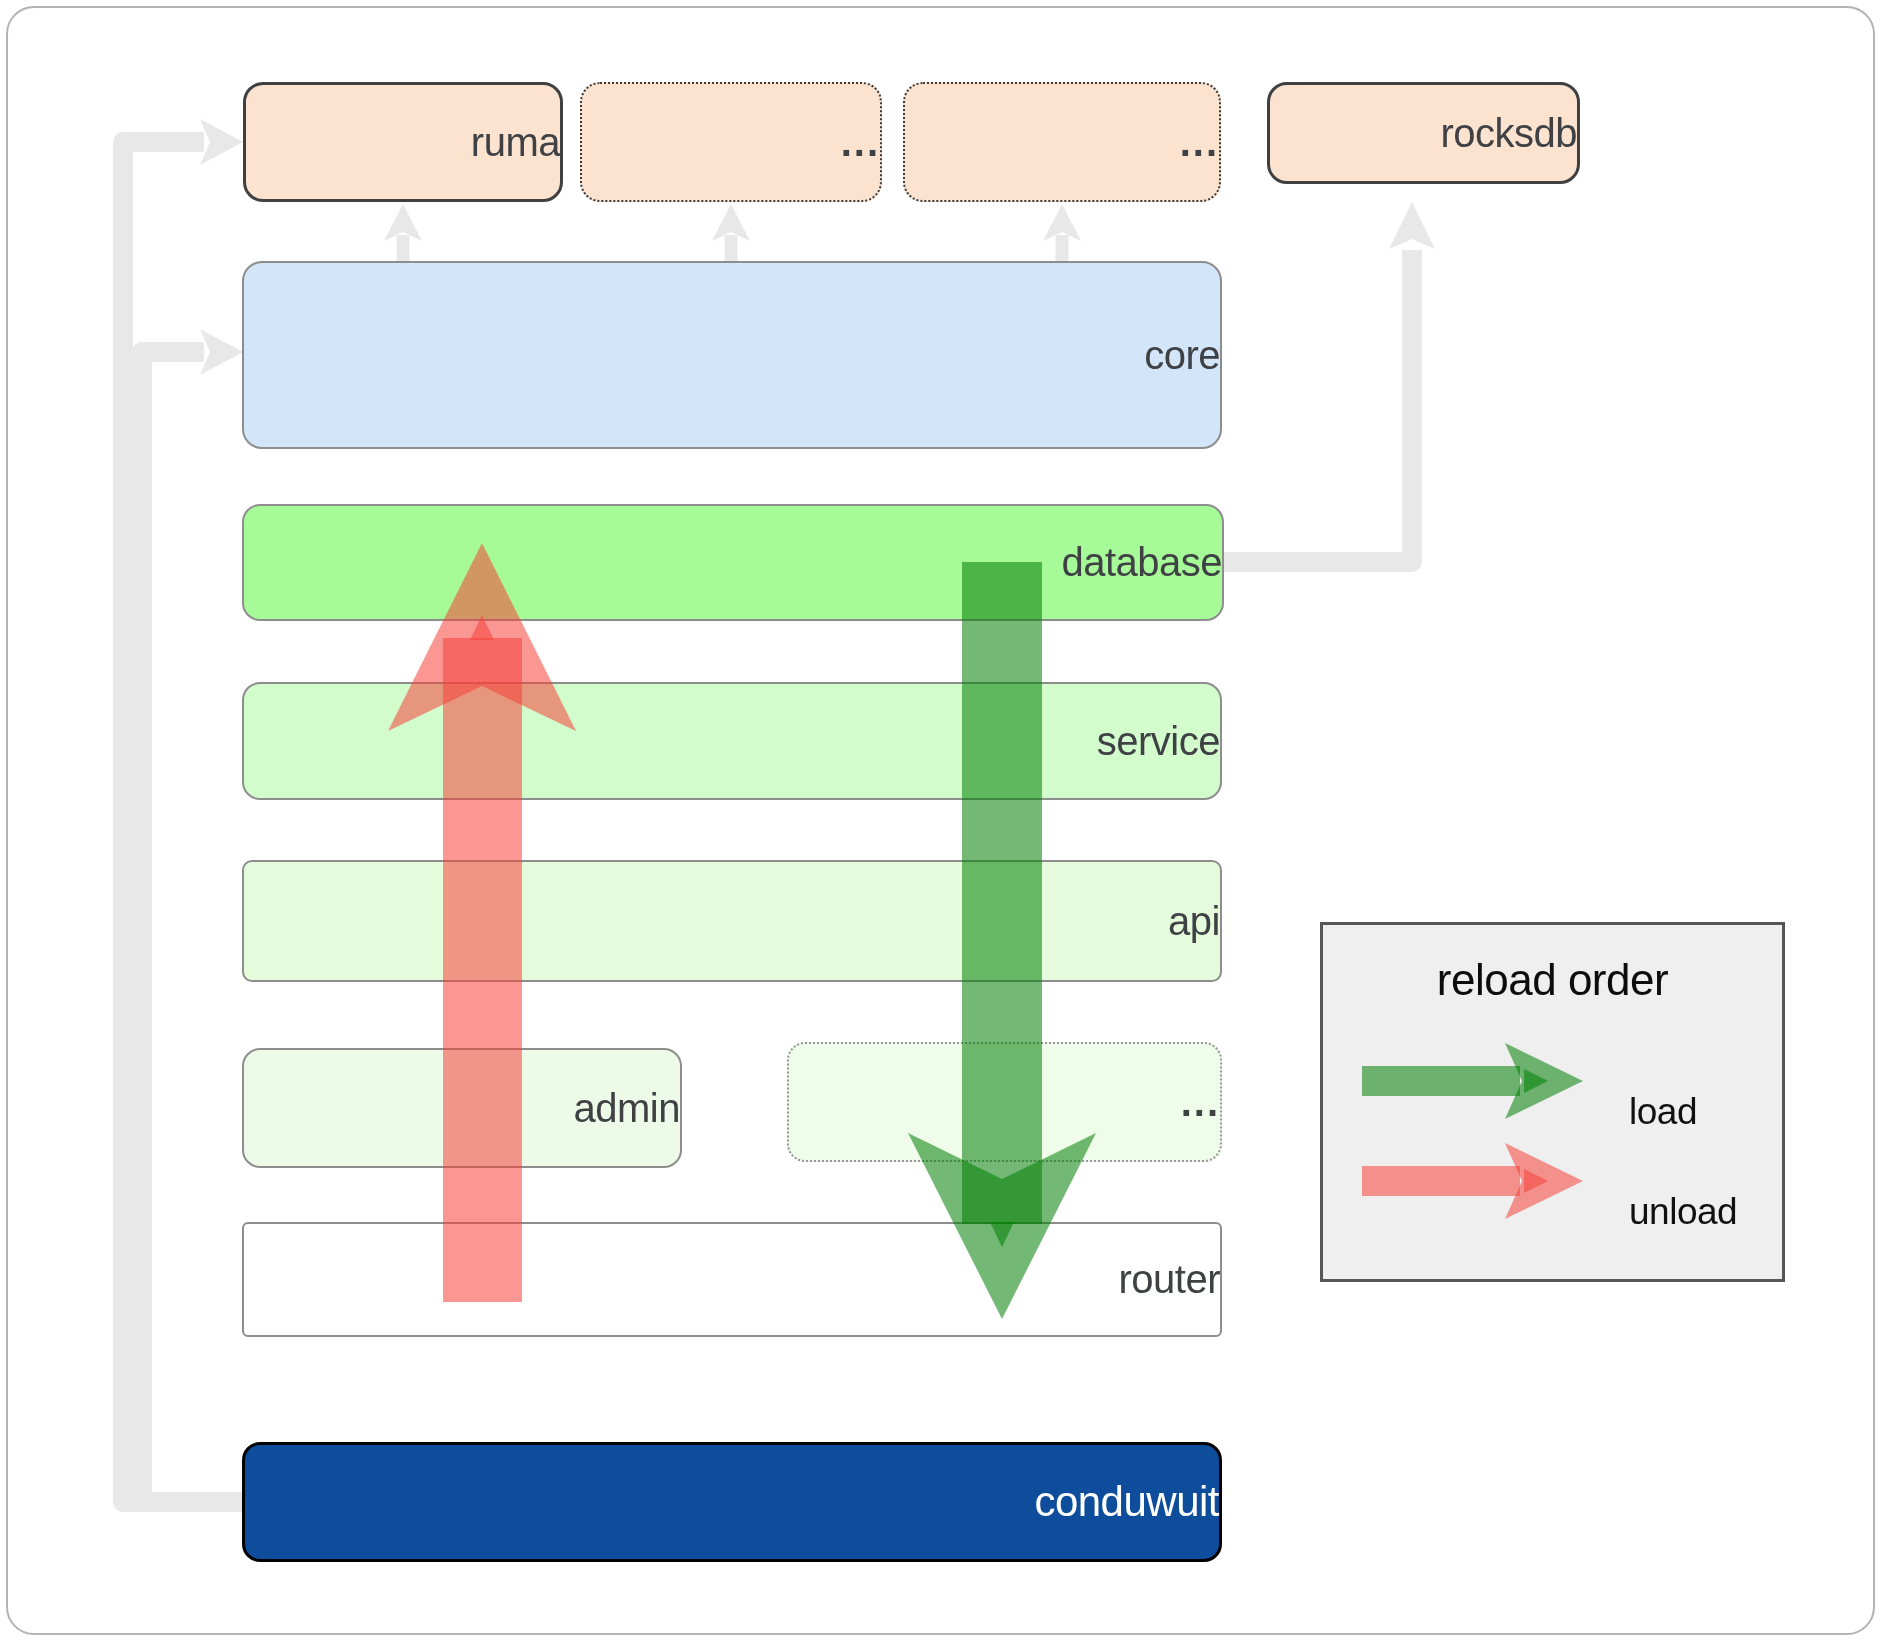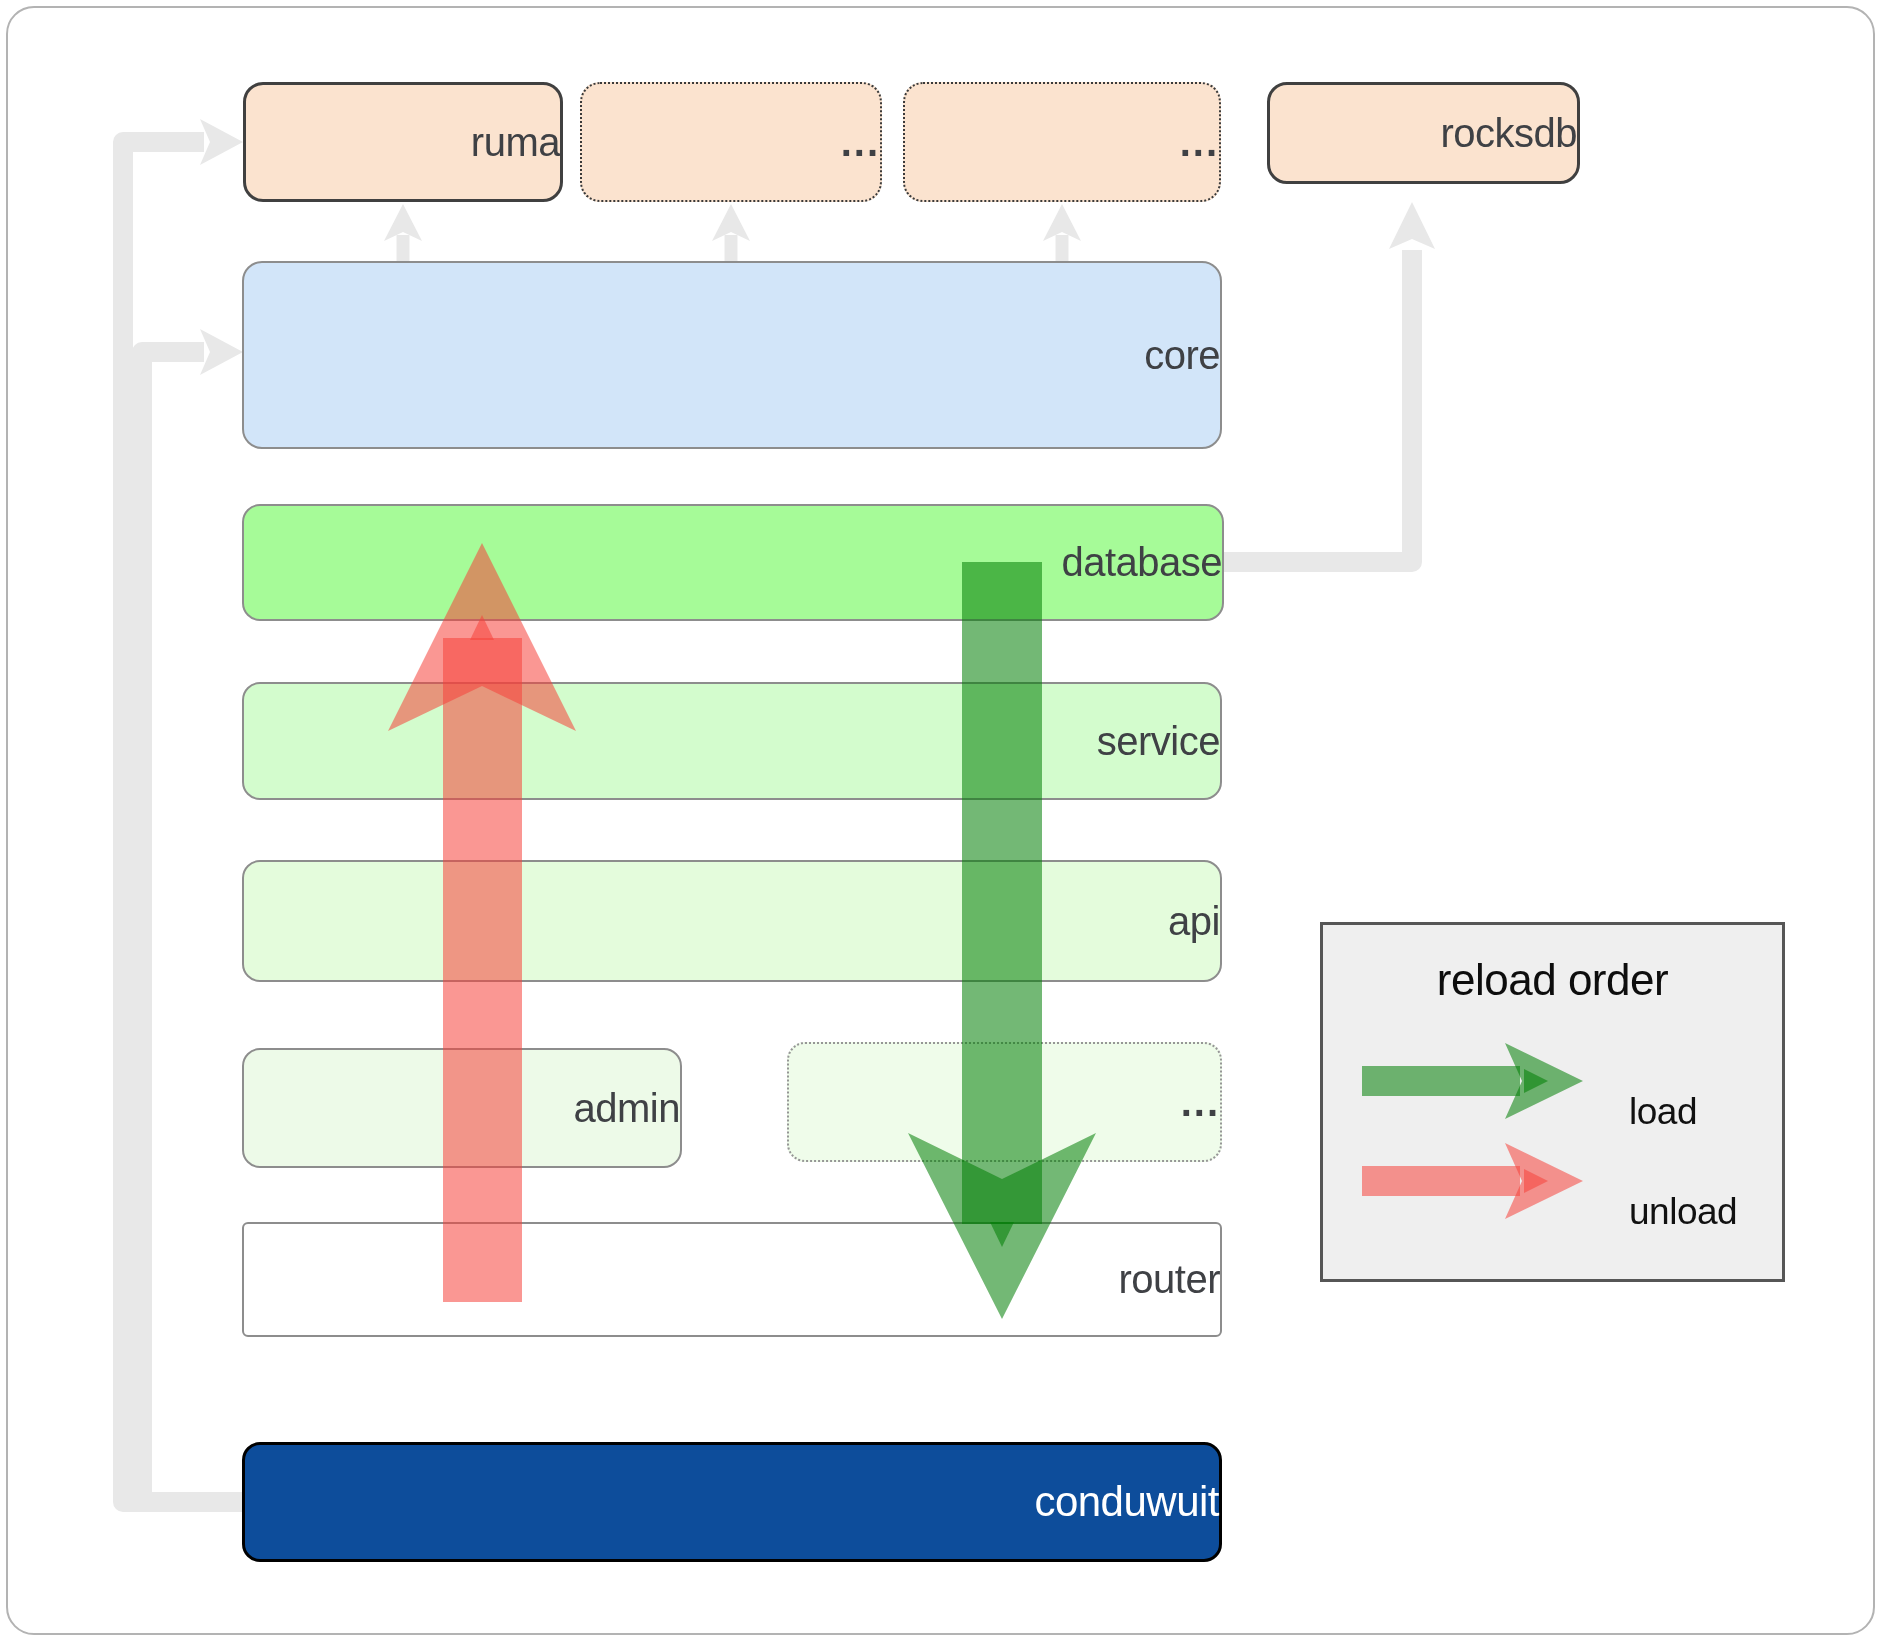--- a/index.html
+++ b/index.html
@@ -26,21 +26,21 @@
   svg.layer.arrows{z-index:3;}
   .legend{z-index:2;padding-left:40px;}
 
   .n-ruma      {left:243px;top:82px;width:320px;height:120px;background:#fbe3cf;border:3px solid #404040;border-radius:20px;}
   .n-dots1     {left:580px;top:82px;width:302px;height:120px;background:#fbe3cf;border:2px dotted #3a3a3a;border-radius:20px;}
   .n-dots2     {left:903px;top:82px;width:318px;height:120px;background:#fbe3cf;border:2px dotted #3a3a3a;border-radius:20px;}
   .n-rocksdb   {left:1250px;top:82px;width:313px;height:102px;background:#fbe3cf;border:3px solid #404040;border-radius:20px;margin-left:17px;}
   .n-core      {left:242px;top:261px;width:980px;height:188px;background:#d2e5f9;border:2px solid #8d8d8d;border-radius:20px;}
   .n-database  {left:242px;top:504px;width:982px;height:117px;background:#a6fb98;border:2px solid #8d8d8d;border-radius:18px;}
   .n-service   {left:242px;top:682px;width:980px;height:118px;background:#d3fccd;border:2px solid #8d8d8d;border-radius:18px;}
-  .n-api       {left:242px;top:860px;width:980px;height:122px;background:#e4fcdc;border:2px solid #8d8d8d;border-radius:18px;}
+  .n-api       {left:242px;top:860px;width:980px;height:122px;background:#e4fcdc;border:2px solid #8d8d8d;border-radius:10px;}
   .n-admin     {left:242px;top:1042px;width:440px;height:120px;background:#edfae8;border:2px solid #8d8d8d;border-radius:18px;margin-top:6px;}
   .n-dots3     {left:787px;top:1042px;width:435px;height:120px;background:#effcea;border:2px dotted #969696;border-radius:18px;}
   .n-router    {left:242px;top:1222px;width:980px;height:115px;background:#ffffff;border:2px solid #8d8d8d;border-radius:6px;}
   .n-conduwuit {left:242px;top:1442px;width:980px;height:120px;background:#0d4d9b;border:3px solid #000000;border-radius:18px;
                 color:#ffffff;font-size:42px;}
   .ellipsis-label{font-weight:700;letter-spacing:2px;}
 
   .legend{
     position:absolute;left:1320px;top:922px;width:465px;height:360px;
     background:#efefef;border:3px solid #565656;box-sizing:border-box;

